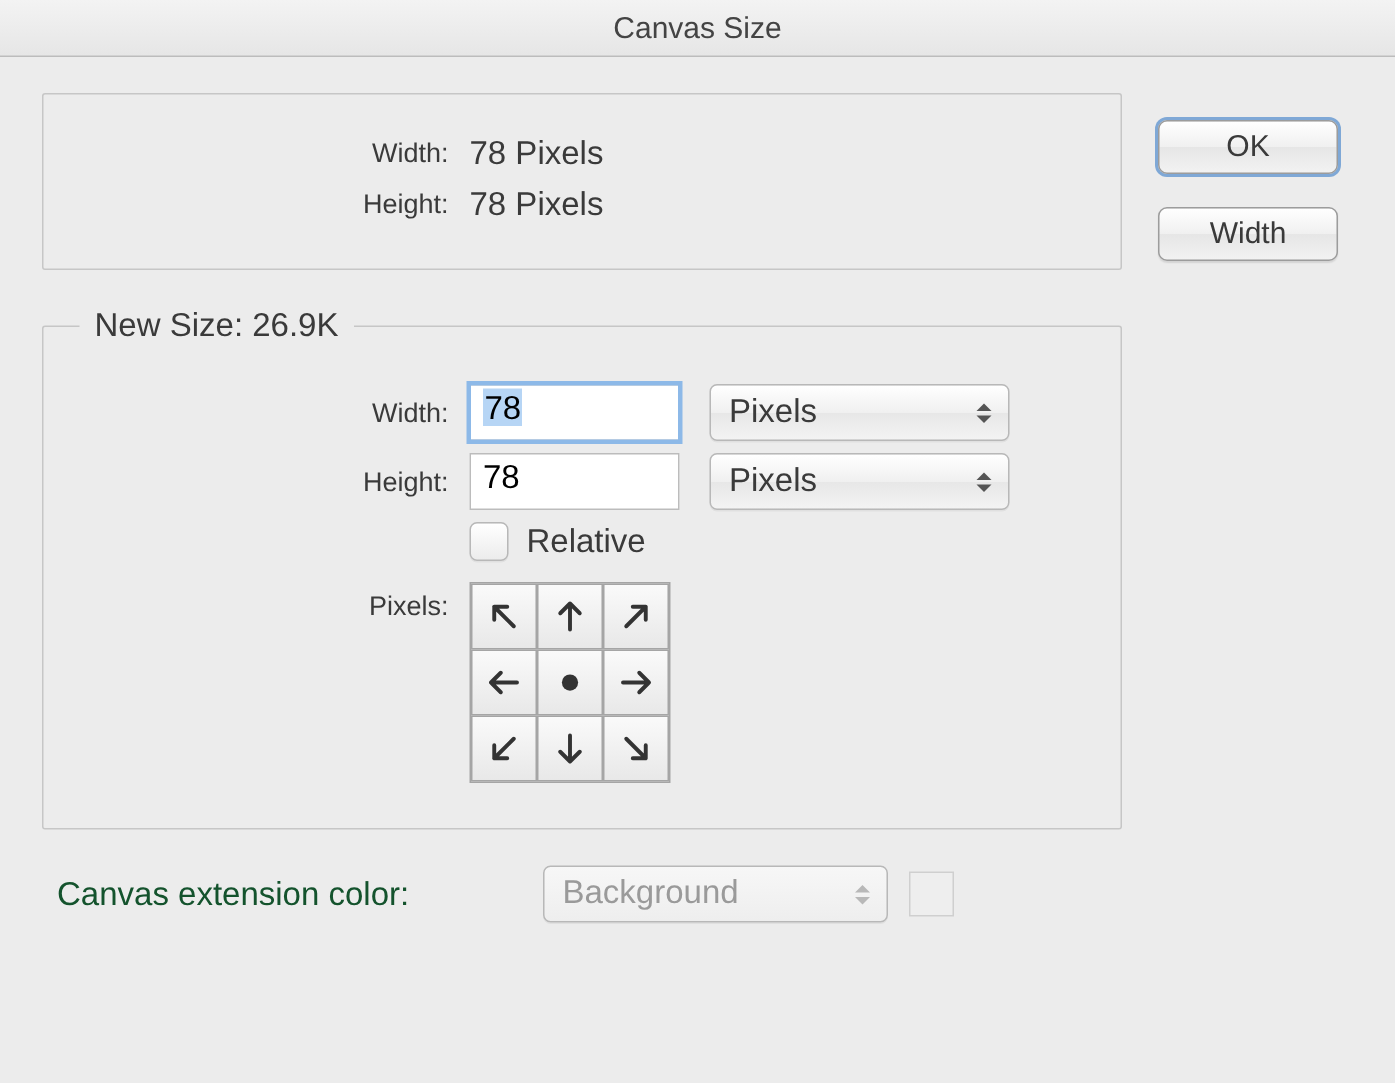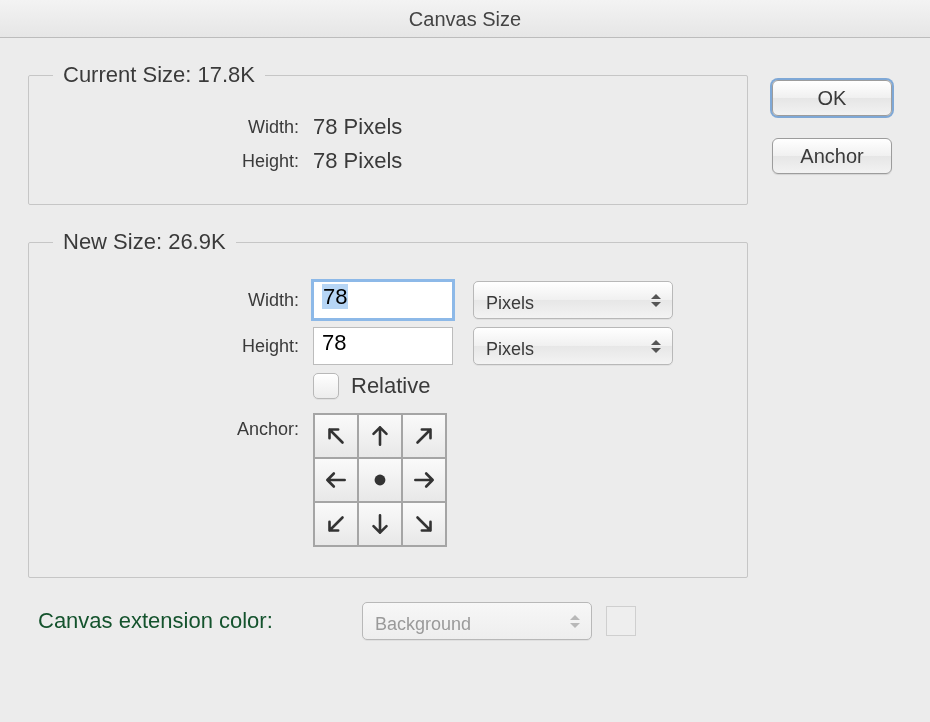--- a/index.html
+++ b/index.html
@@ -80,25 +80,25 @@
   .sel {
     background: #b6d5f5;
     padding: 0 1px;
   }
   .select {
     width: 200px;
     height: 38px;
     border: 1px solid #b8b8b8;
     border-radius: 5px;
     background: linear-gradient(#ffffff,#f0f0f0 50%,#e7e7e7 51%,#f3f3f3);
-    font-size: 18px;
+    font-size: 22px;
     padding: 4px 16px 4px 12px;
     position: relative;
     display: flex;
-    align-items: flex-end;
+    align-items: flex-start;
     box-shadow: 0 1px 0 rgba(0,0,0,0.05);
   }
   .select .caret {
     position: absolute;
     right: 10px;
     top: 0;
     bottom: 0;
     width: 12px;
     display: flex;
     flex-direction: column;
@@ -179,21 +179,20 @@
 </style>
 </head>
 <body>
 
 <div class="titlebar">Canvas Size</div>
 
 <div class="content">
   <div class="main-col">
 
     <fieldset>
-      <legend>Current Size: 17.8K</legend>
       <div class="row">
         <div class="label">Width:</div>
         <div class="val">78 Pixels</div>
       </div>
       <div class="row">
         <div class="label">Height:</div>
         <div class="val">78 Pixels</div>
       </div>
     </fieldset>
 
@@ -226,21 +225,21 @@
         </div>
       </div>
 
       <div class="row">
         <div class="label"></div>
         <div class="checkbox"></div>
         <div>Relative</div>
       </div>
 
       <div class="row" style="align-items:flex-start; margin-top:14px;">
-        <div class="label" style="padding-top:6px;">Anchor:</div>
+        <div class="label" style="padding-top:6px;">Pixels:</div>
         <div class="anchor-grid">
           <div class="anchor-cell">
             <svg viewBox="0 0 24 24">
                 <path d="M18 18 L6 6 M6 6 H14 M6 6 V14" stroke="#333" stroke-width="2.4" fill="none" stroke-linecap="round"></path>
               </svg>
           </div>
           <div class="anchor-cell">
             <svg viewBox="0 0 24 24">
                 <path d="M12 20 V4 M12 4 L6 10 M12 4 L18 10" stroke="#333" stroke-width="2.4" fill="none" stroke-linecap="round"></path>
               </svg>
@@ -293,15 +292,15 @@
             <span class="down"></span>
           </span>
       </div>
       <div class="swatch"></div>
     </div>
 
   </div>
 
   <div class="side-col">
     <div class="btn default">OK</div>
-    <div class="btn">Anchor</div>
+    <div class="btn">Width</div>
   </div>
 </div>
 
 </body></html>

